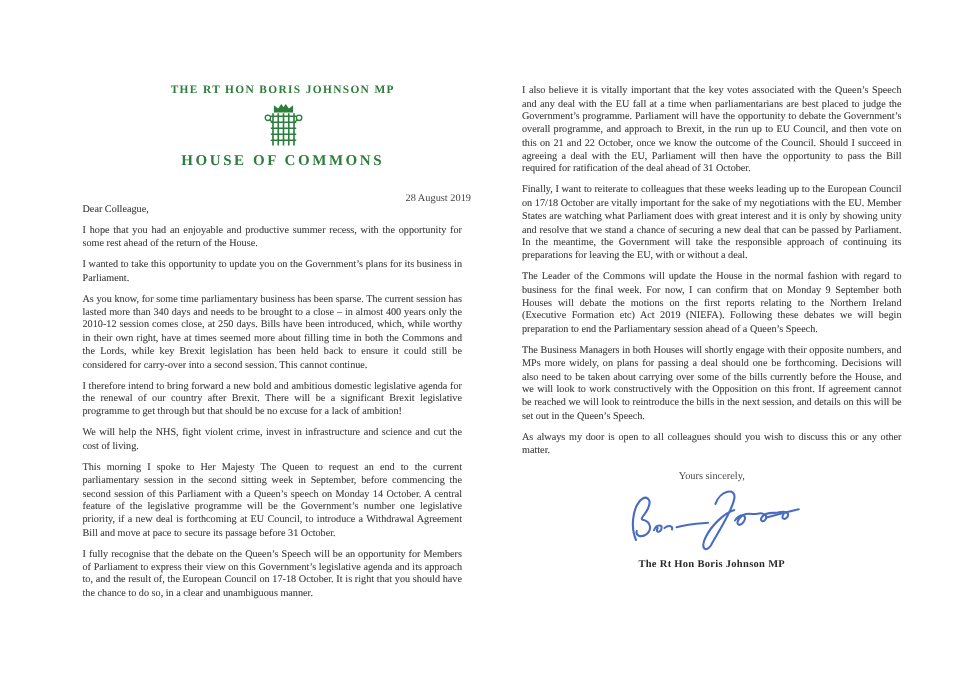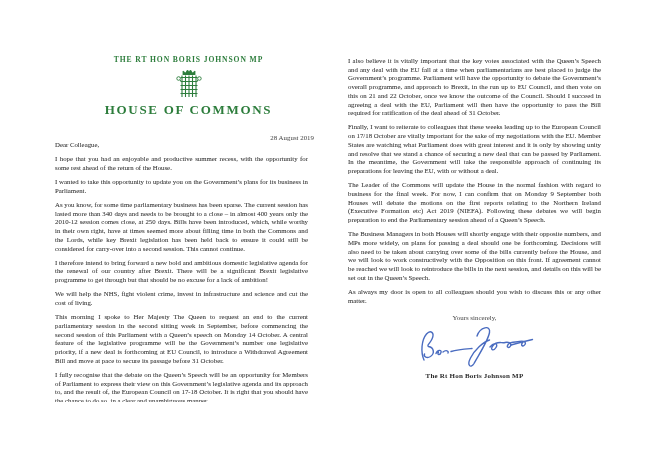--- a/index.html
+++ b/index.html
@@ -10,21 +10,21 @@
   .col{position:absolute;top:0;}
   .col-left{left:55px;width:253px;}
   .col-right{left:348px;width:253px;}
   .letterhead{padding-top:55px;text-align:center;position:relative;left:7px;}
   .lh-name{
     color:#2d7d3c;font-weight:bold;font-size:7.6px;letter-spacing:0.9px;
     white-space:nowrap;
   }
   .emblem{margin:4px auto 3px auto;width:26px;height:31px;line-height:0;}
   .lh-org{
-    color:#2d7d3c;font-weight:bold;font-size:13px;letter-spacing:1.7px;
+    color:#2d7d3c;font-weight:bold;font-size:10px;letter-spacing:1.7px;
     white-space:nowrap;
   }
   .date-line{
     margin-top:16px;margin-right:-6px;text-align:right;font-size:6.9px;
     color:#454545;
   }
   .salutation{margin:9px 0 5.5px 0;}
   p.body{
     margin:0 0 5.5px 0;font-size:6.8px;line-height:8.7px;text-align:justify;
     color:#3f3f3f;text-shadow:0 0 0.4px rgba(60,60,60,0.35);

